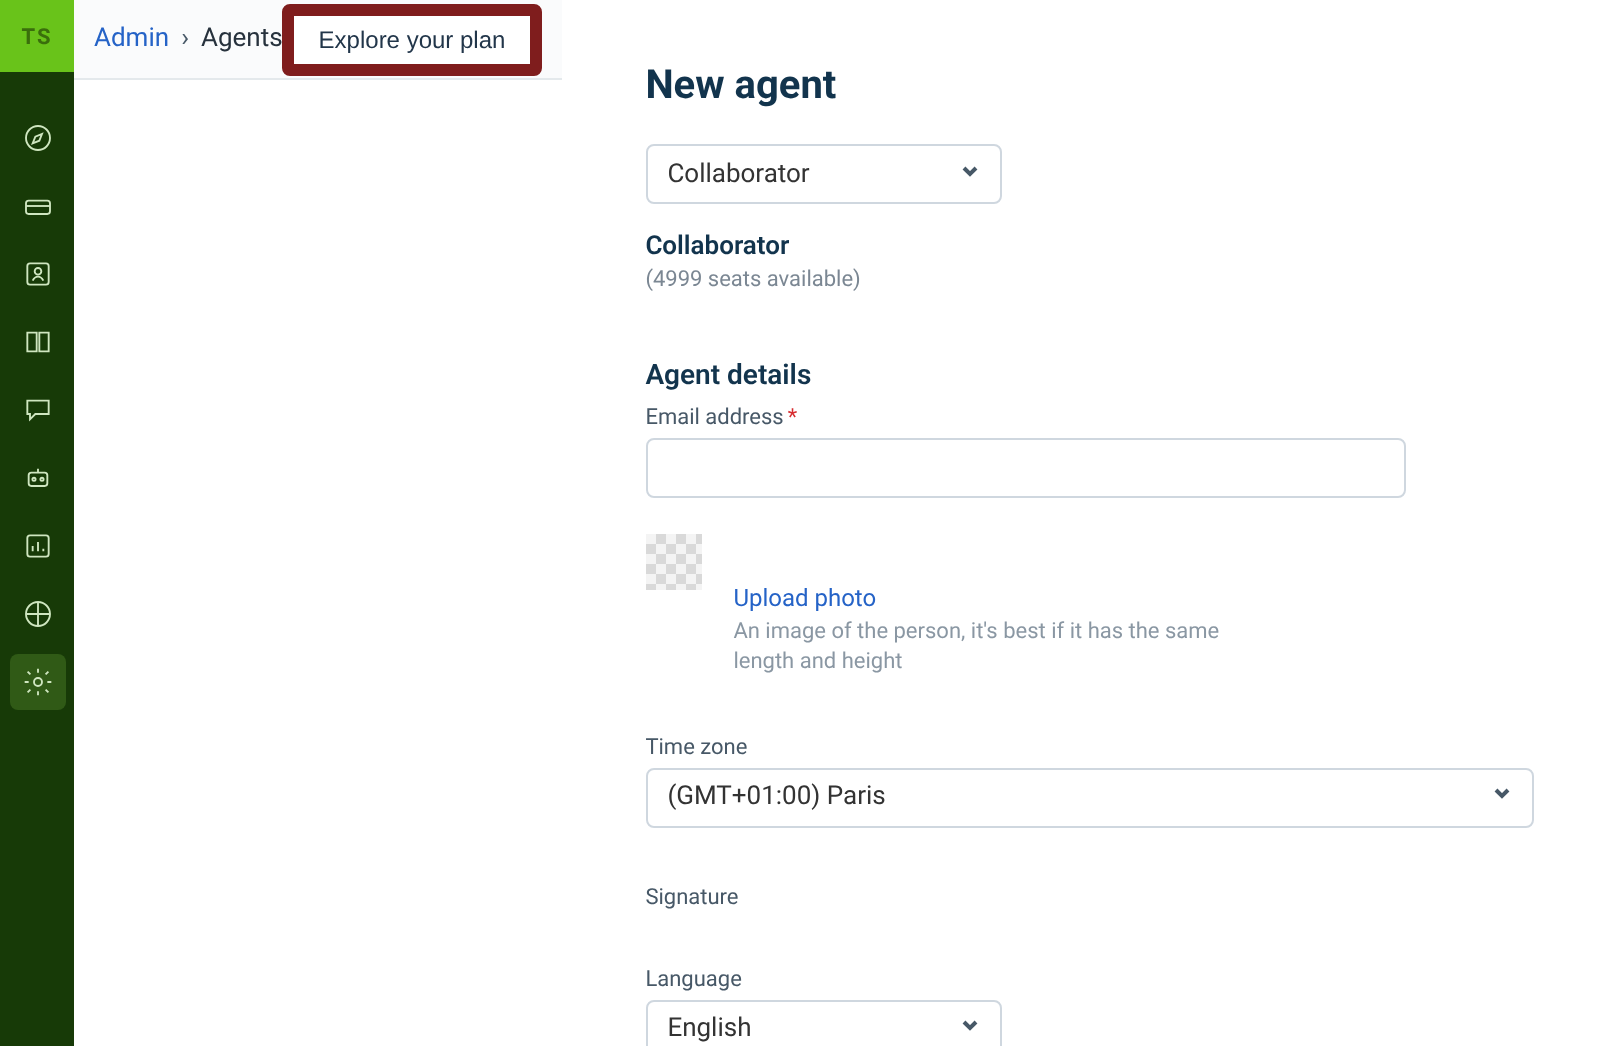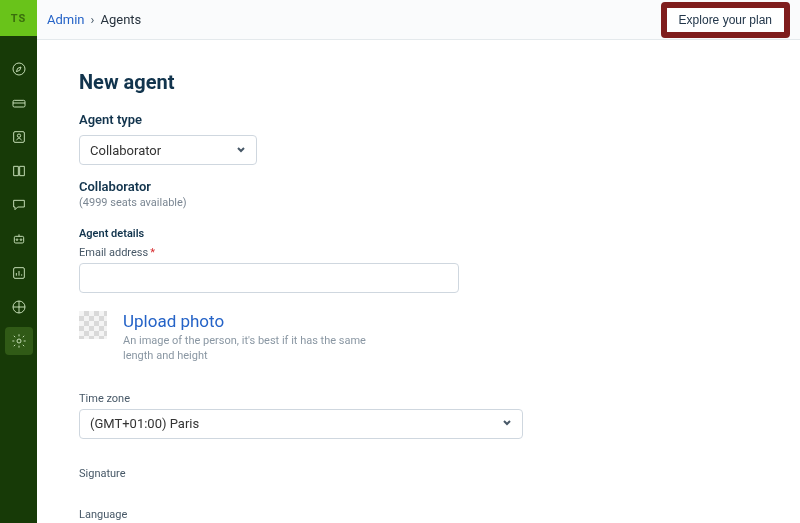--- a/index.html
+++ b/index.html
@@ -4,52 +4,52 @@
 <style>
   * { box-sizing: border-box; }
   html, body { margin:0; padding:0; font-family: -apple-system, BlinkMacSystemFont, "Segoe UI", Roboto, Helvetica, Arial, sans-serif; font-size:13px; color:#12344d; background:#fff; }
   .app { width:800px; height:523px; display:flex; overflow:hidden; }
   .rail { width:37px; background:#173a07; display:flex; flex-direction:column; align-items:center; flex:0 0 37px; }
   .brand { width:37px; height:36px; background:#69c31a; display:flex; align-items:center; justify-content:center; color:#3a6e0c; font-weight:700; font-size:11px; letter-spacing:1px; }
   .rail-spacer { height:16px; }
   .rail-item { width:28px; height:28px; margin:3px 0; display:flex; align-items:center; justify-content:center; color:#cfe6c0; border-radius:4px; }
   .rail-item.active { background:#305a16; }
   .rail-item svg { width:16px; height:16px; stroke:#cfe6c0; fill:none; stroke-width:1.4; }
-  .main { flex:1; display:flex; flex-direction:column; min-width:0; }
+  .main { flex:1; display:flex; flex-direction:row; min-width:0; }
   .topbar { height:40px; border-bottom:1px solid #e4e9ec; background:#fafbfc; display:flex; align-items:center; padding:0 10px; justify-content:space-between; }
   .crumbs { display:flex; align-items:center; gap:6px; font-size:13px; }
   .crumbs a { color:#2563c7; text-decoration:none; }
   .crumbs .chev { color:#475867; }
   .crumbs .cur { color:#27323d; }
   .btn-outline { border:6px solid #7f1d1d; background:#fff; color:#22364a; padding:5px 12px; border-radius:4px; cursor:pointer; font-size:12px;text-align:right; }
   .content { flex:1; overflow:auto; padding:30px 0 30px 42px; }
   h1 { font-size:20px; font-weight:700; margin:0 0 18px 0; color:#12344d; }
   .section-label { font-size:13px; font-weight:600; margin:10px 0 8px 0; }
   .field-label { font-size:11px; color:#475867; margin-bottom:4px; display:block; }
   .field-label .req { color:#d72d30; margin-left:2px; }
   .select, .text-input { height:30px; border:1px solid #cfd7df; border-radius:4px; background:#fff; display:flex; align-items:center; padding:0 10px; position:relative; font-size:13px; color:#333; }
   .select { width:178px; cursor:pointer; justify-content:space-between; }
   .select-wide { width:444px; }
   .select .caret svg { width:10px; height:10px; stroke:#475867; fill:none; stroke-width:2; }
   .text-input { width:380px; }
   .text-input input { border:0; outline:0; width:100%; font:inherit; color:inherit; background:transparent; }
   .seats { font-size:11px; color:#7b8793; margin-top:2px; }
   .collab-title { font-size:13px; font-weight:600; margin-top:14px; color:#12344d; }
-  .details-title { font-size:11px; font-weight:600; margin-top:18px; margin-bottom:6px; }
+  .details-title { font-size:14px; font-weight:600; margin-top:34px; margin-bottom:6px; }
   .upload-row { display:flex; gap:16px; margin-top:18px; align-items:flex-start; }
   .avatar-ph { width:28px; height:28px; background-image:
       linear-gradient(45deg,#d9d9d9 25%,transparent 25%),
       linear-gradient(-45deg,#d9d9d9 25%,transparent 25%),
       linear-gradient(45deg,transparent 75%,#d9d9d9 75%),
       linear-gradient(-45deg,transparent 75%,#d9d9d9 75%);
     background-size:10px 10px;
     background-position:0 0,0 5px,5px -5px,-5px 0;
     background-color:#f4f4f4;
   }
-  .upload-link { color:#2563c7; font-size:17px; cursor:pointer; }
+  .upload-link { color:#2563c7; font-size:12px; cursor:pointer;margin-top:25px; }
   .upload-desc { color:#8a97a3; font-size:11px; max-width:250px; line-height:1.4; margin-top:2px; }
   .block { margin-top:28px; }
 </style>
 </head>
 <body>
 
 <div class="app">
   <div class="rail">
     <div class="brand">TS</div>
     <div class="rail-spacer"></div>
@@ -116,21 +116,20 @@
         <a href="#">Admin</a>
         <span class="chev">›</span>
         <span class="cur">Agents</span>
       </div>
       <button class="btn-outline">Explore your plan</button>
     </div>
 
     <div class="content">
       <h1>New agent</h1>
 
-      <div class="section-label">Agent type</div>
       <div class="select">
         <span>Collaborator</span>
         <span class="caret"><svg viewBox="0 0 10 10">
               <path d="M2 3l3 3 3-3"></path>
             </svg></span>
       </div>
 
       <div class="collab-title">Collaborator</div>
       <div class="seats">(4999 seats available)</div>
 

